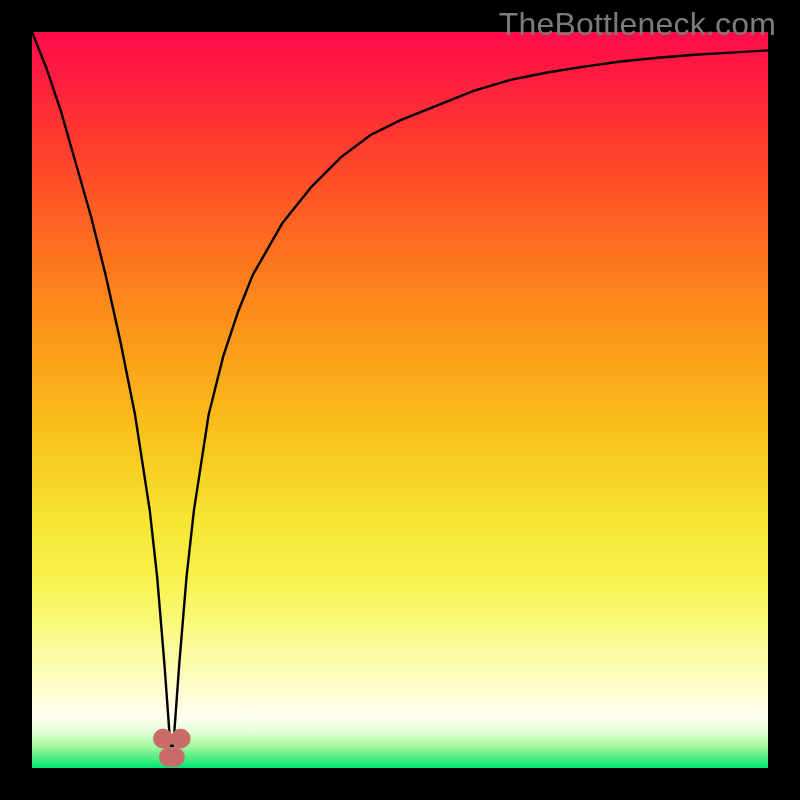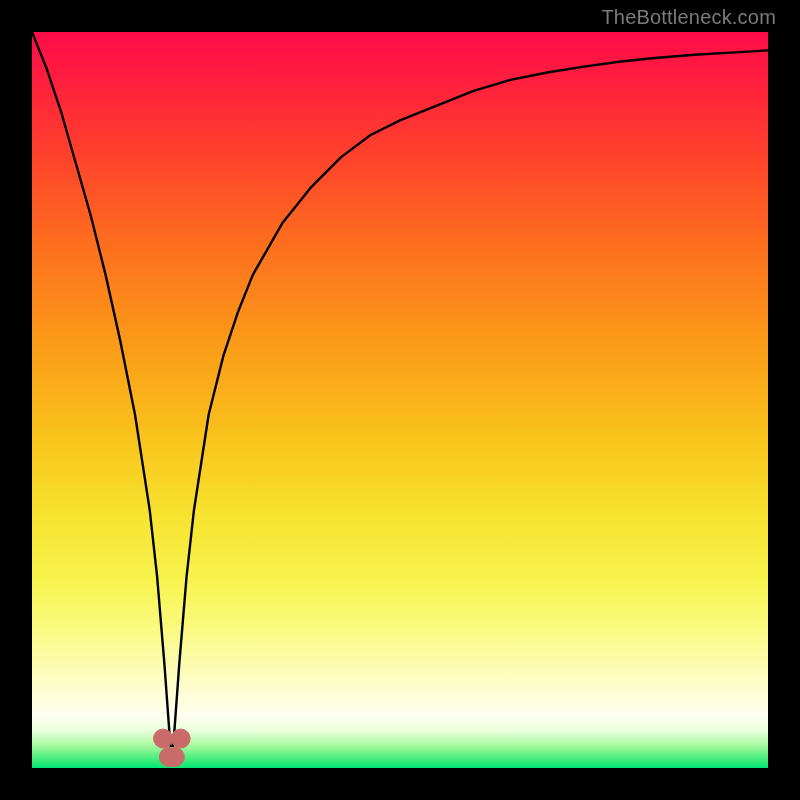--- a/index.html
+++ b/index.html
@@ -58,21 +58,21 @@
     left: 0;
     top: 0;
     width: 736px;
     height: 736px;
   }
   .watermark {
     position: absolute;
     top: 6px;
     right: 24px;
     color: #7b7b7b;
-    font-size: 20px;
+    font-size: 32px;
     font-weight: 400;
     letter-spacing: 0.2px;
   }
 </style>
 </head>
 <body>
 
 <div class="frame">
   <div class="plot">
     <div class="gradient"></div>

